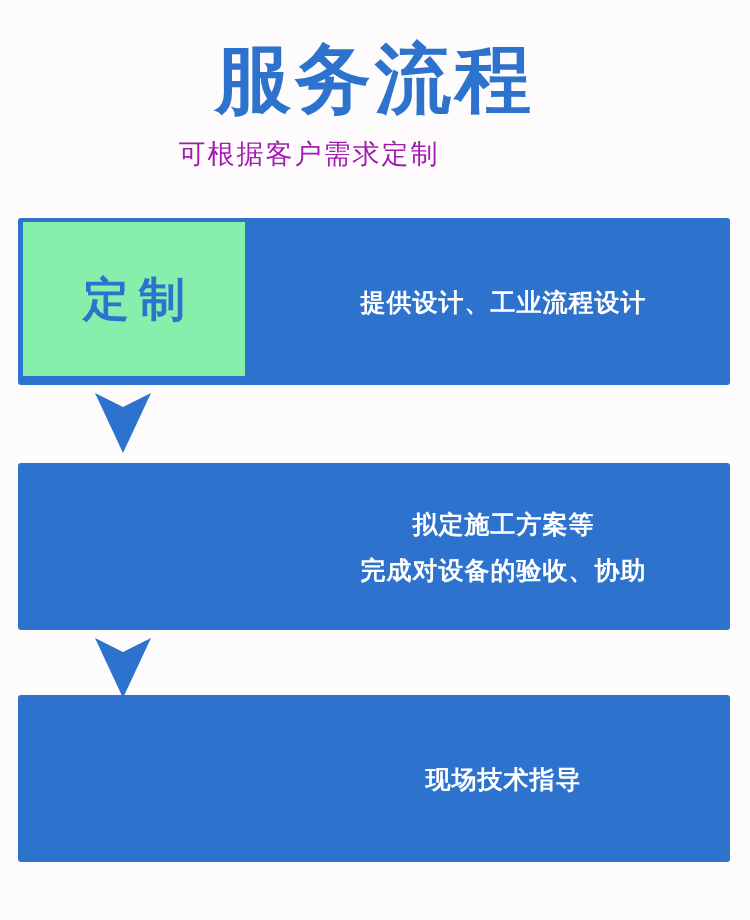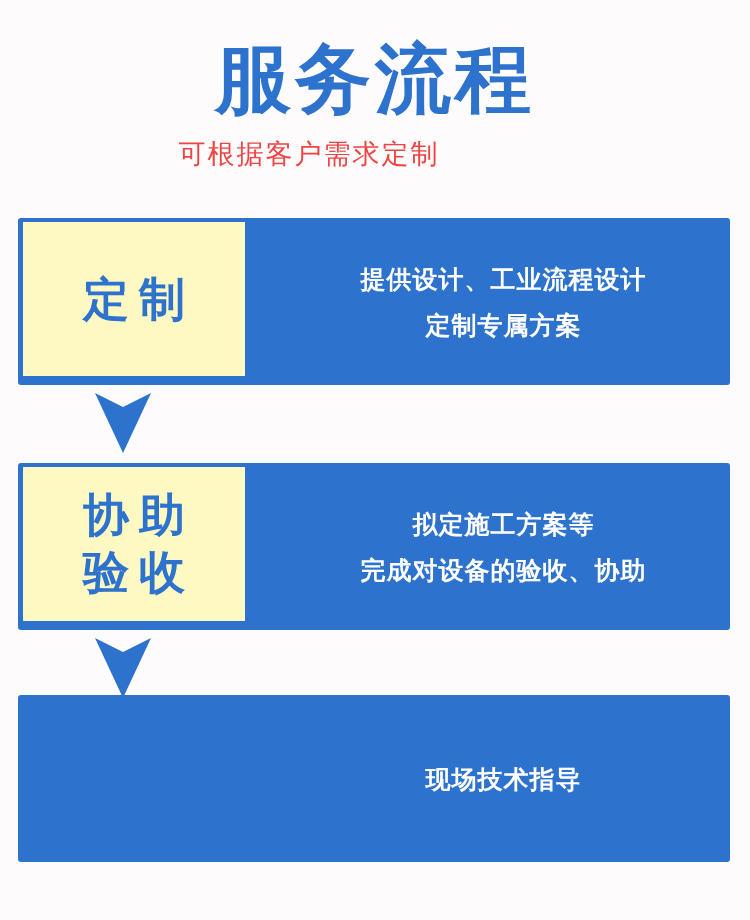--- a/index.html
+++ b/index.html
@@ -42,21 +42,21 @@
     white-space: nowrap;
   }
   #subtitle {
     position: absolute;
     top: 136px;
     left: 0;
     width: 618px;
     font-size: 27px;
     line-height: 36px;
     font-weight: normal;
-    color: #ef4444;
+    color: #a21caf;
     letter-spacing: 2px;
     white-space: nowrap;
   }
 
   
   .flow-row {
     position: absolute;
     left: 18px;
     width: 712px;
     height: 167px;
@@ -70,21 +70,21 @@
     background: #2d72cd;
     border-radius: 3px;
     box-sizing: border-box;
   }
   .row-label-box {
     position: absolute;
     top: 1px;
     left: 2px;
     width: 228px;
     height: 160px;
-    background: #fef9c3;
+    background: #86efac;
     border: 3px solid #2d72cd;
     border-radius: 3px;
     box-sizing: border-box;
     display: flex;
     flex-direction: column;
     align-items: center;
     justify-content: center;
   }
   .row-label-line {
     font-size: 46px;
@@ -136,43 +136,38 @@
 
   <div id="header">
     <div id="main-title">服务流程</div>
     <div id="subtitle">可根据客户需求定制</div>
   </div>
 
   <div class="flow-row" style="top:218px;">
     <div class="row-panel">
       <div class="row-desc">
         <div class="row-desc-line">提供设计、工业流程设计</div>
-        <div class="row-desc-line">定制专属方案</div>
       </div>
       <div class="row-label-box">
         <div class="row-label-line">定制</div>
       </div>
     </div>
   </div>
 
   <div class="flow-arrow" style="top:393px;">
     <svg viewBox="0 0 56 60" xmlns="http://www.w3.org/2000/svg" aria-hidden="true">
       <path d="M0,0 L28,14 L56,0 L28,60 Z" fill="#2d72cd"></path>
     </svg>
   </div>
 
   <div class="flow-row" style="top:463px;">
     <div class="row-panel">
       <div class="row-desc">
         <div class="row-desc-line">拟定施工方案等</div>
         <div class="row-desc-line">完成对设备的验收、协助</div>
-      </div>
-      <div class="row-label-box">
-        <div class="row-label-line">协助</div>
-        <div class="row-label-line">验收</div>
       </div>
     </div>
   </div>
 
   <div class="flow-arrow" style="top:638px;">
     <svg viewBox="0 0 56 60" xmlns="http://www.w3.org/2000/svg" aria-hidden="true">
       <path d="M0,0 L28,14 L56,0 L28,60 Z" fill="#2d72cd"></path>
     </svg>
   </div>
 

